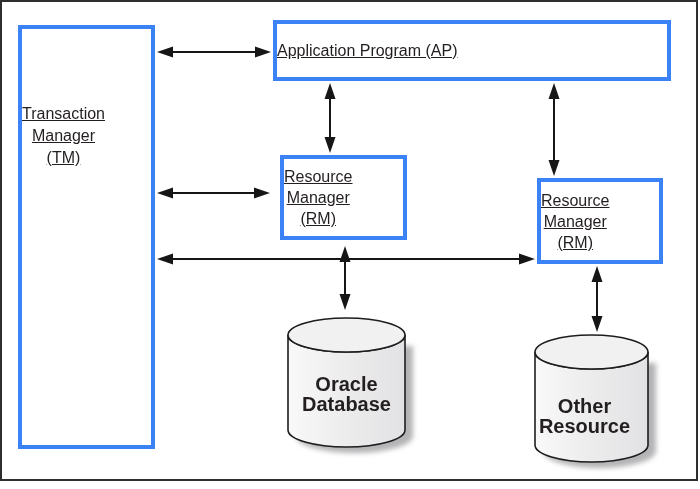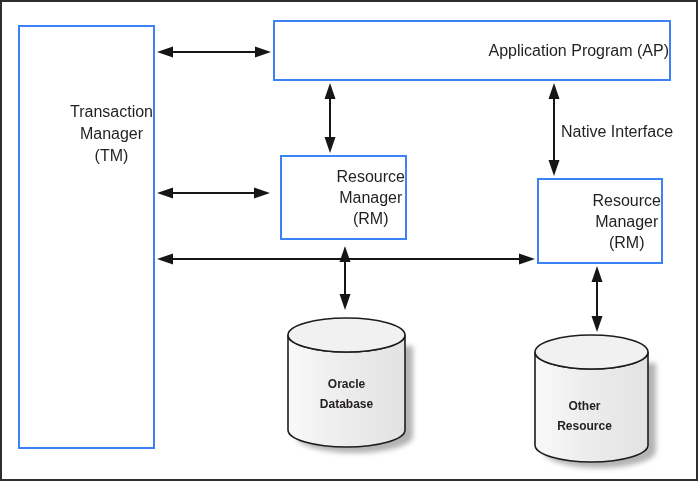--- a/index.html
+++ b/index.html
@@ -26,28 +26,29 @@
     box-sizing: border-box;
   }
   .layer {
     position: absolute;
     left: 0;
     top: 0;
   }
   .box {
     position: absolute;
     background: #ffffff;
-    border: 2px solid #3b82f6;
+    border: 4px solid #3b82f6;
     box-sizing: border-box;
     display: flex;
     align-items: center;
-    justify-content: flex-end;
+    justify-content: flex-start;
     text-align: center;
     font-size: 16px;
     line-height: 21px;
+    text-decoration: underline;
   }
   .ml {
     white-space: pre-line;
   }
   .box-tm {
     left: 18px;  top: 25px;  width: 137px; height: 424px;
     align-items: flex-start;
     padding-top: 74px;
     line-height: 22px;
   }
@@ -57,21 +58,21 @@
   .box-rm-left {
     left: 280px; top: 155px; width: 127px; height: 85px;
   }
   .box-rm-right {
     left: 537px; top: 178px; width: 126px; height: 86px;
   }
   .cyl-label {
     position: absolute;
     text-align: center;
     font-weight: bold;
-    font-size: 12px;
+    font-size: 20px;
     line-height: 20px;
   }
   .cyl-label-oracle {
     left: 288px; top: 374px; width: 117px;
   }
   .cyl-label-other {
     left: 535px; top: 396px; width: 99px;
   }
   .edge-label {
     position: absolute;
@@ -181,15 +182,14 @@
 Manager
 (RM)</div>
   </div>
 
   <div class="cyl-label cyl-label-oracle ml">Oracle
 Database</div>
 
   <div class="cyl-label cyl-label-other ml">Other
 Resource</div>
 
-  <div class="edge-label">Native Interface</div>
 
 </div>
 
 </body></html>

